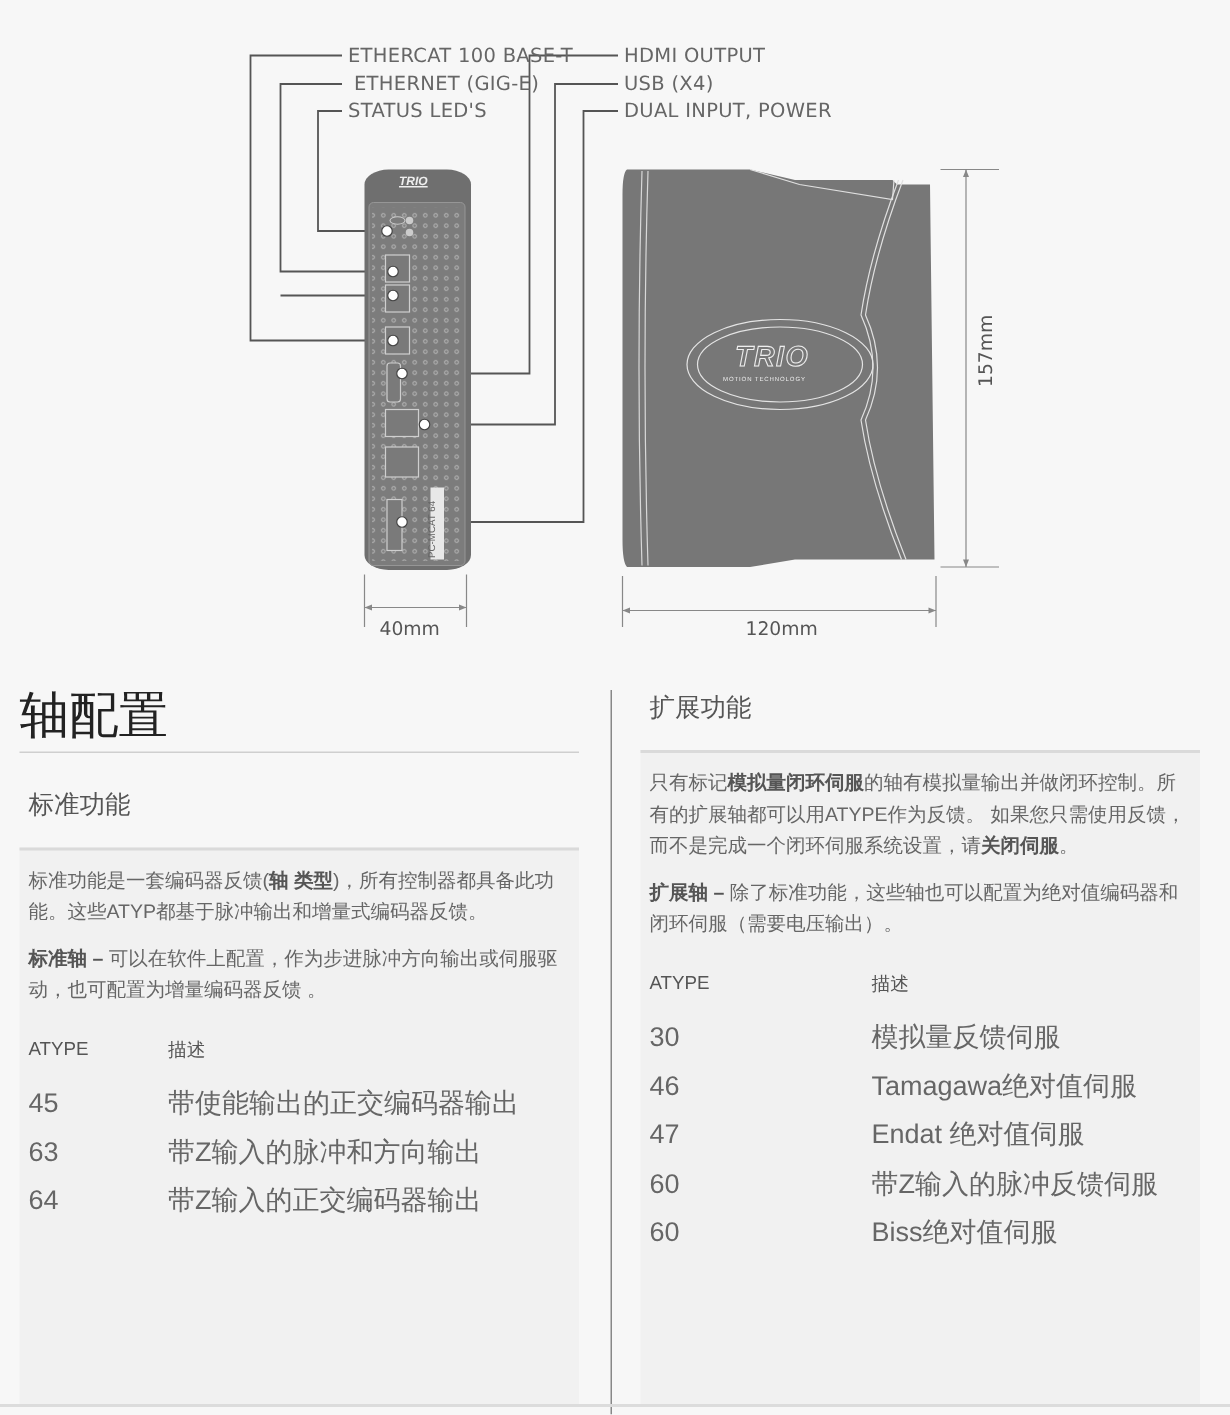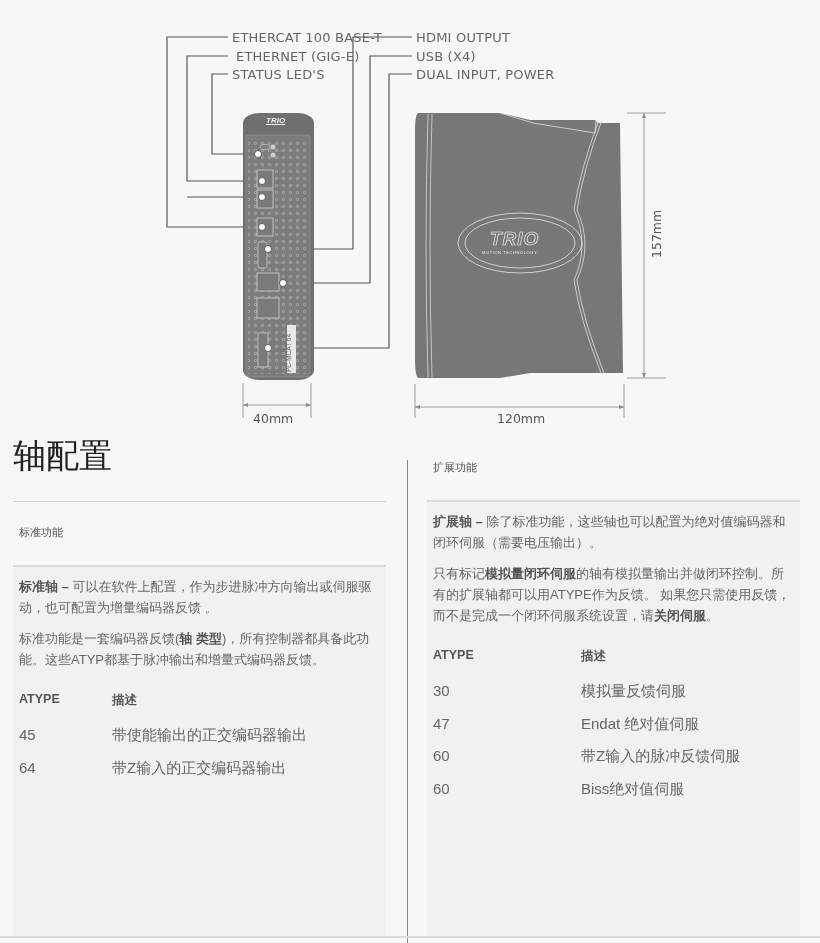--- a/index.html
+++ b/index.html
@@ -6,31 +6,31 @@
   html, body { width: 820px; height: 943px; background: #f7f7f7; overflow: hidden; }
   body { position: relative; font-family: "Liberation Sans", "DejaVu Sans", sans-serif; color: #444; }
 
   
   #diagram { position: absolute; left: 0; top: 0; width: 820px; height: 440px; }
   .callout { position: absolute; font-family: "DejaVu Sans", sans-serif; font-size: 13px; color: #666; letter-spacing: 0.2px; white-space: nowrap; }
   .dim-label { position: absolute; font-family: "DejaVu Sans", sans-serif; font-size: 12.5px; color: #555; }
   .dim-label.vert { transform: rotate(-90deg); transform-origin: left top; }
 
   
-  .title-main { position: absolute; left: 13px; top: 434px; font-family: "DejaVu Sans", sans-serif; font-size: 33px; color: #222; font-weight: normal; }
+  .title-main { position: absolute; left: 13px; top: 455px; font-family: "DejaVu Sans", sans-serif; font-size: 33px; color: #222; font-weight: normal; }
   .rule-main { position: absolute; left: 13px; top: 501px; width: 373px; height: 1px; background: #cfcfcf; }
-  .section-title { position: absolute; font-family: Liberation Serif, serif; font-size: 11px; color: #555; }
+  .section-title { position: absolute; font-family: Liberation Serif, serif; font-size: 17px; color: #555; }
   .vdivider { position: absolute; left: 407px; top: 460px; width: 1px; height: 483px; background: #888; }
 
   .panel { position: absolute; background: #f1f1f1; border-top: 2px solid #dadada; }
   .panel p { font-size: 13px; line-height: 21px; color: #666; margin-bottom: 10px; }
   .panel p b { color: #555; font-weight: bold; }
   .panel table { border-collapse: collapse; width: 100%; margin-top: 16px; }
-  .panel th { text-align: left; font-size: 12.5px; font-weight: bold; color: #555; padding: 0 0 10px 0; height: 33px; vertical-align: top; margin-top: 20px; }
-  .panel td { font-size: 15px; color: #666; vertical-align: top; height: 32.6px; padding: 0; line-height: 20px; }
+  .panel th { text-align: left; font-size: 12.5px; font-weight: normal; color: #555; padding: 0 0 10px 0; height: 33px; vertical-align: top; margin-top: 20px; }
+  .panel td { font-size: 18px; color: #666; vertical-align: top; height: 32.6px; padding: 0; line-height: 20px; }
   .col1 { width: 93px; }
 
   .bottom-rule { position: absolute; left: 0; top: 936px; width: 820px; height: 2px; background: #dcdcdc; }
 </style>
 </head>
 <body>
 
 <div id="diagram">
 
   <svg width="820" height="440" style="position:absolute;left:0;top:0">
@@ -137,58 +137,66 @@
 
 <h1 class="title-main">轴配置</h1>
 <div class="rule-main"></div>
 
 <div class="section-title" style="left:19px;top:525px">标准功能</div>
 <div class="section-title" style="left:433px;top:460px">扩展功能</div>
 
 <div class="vdivider"></div>
 
 <div class="panel" style="left:13px;top:565px;width:373px;height:371px;padding:9px 6px 0 6px;">
+  <p><span>标准功能是一套编码器反馈(</span><b>轴 类型</b><span>)，所有控制器都具备此功能。这些ATYP都基于脉冲输出和增量式编码器反馈。</span></p>
   <p><b>标准轴 – </b><span>可以在软件上配置，作为步进脉冲方向输出或伺服驱动，也可配置为增量编码器反馈 。</span></p>
-  <p><span>标准功能是一套编码器反馈(</span><b>轴 类型</b><span>)，所有控制器都具备此功能。这些ATYP都基于脉冲输出和增量式编码器反馈。</span></p>
   <table style="margin-top:22px">
     <thead>
       <tr>
         <th class="col1">ATYPE</th>
         <th>描述</th>
       </tr>
     </thead>
     <tbody>
       <tr>
           <td class="col1">45</td>
           <td>带使能输出的正交编码器输出</td>
         </tr>
       <tr>
+          <td class="col1">63</td>
+          <td>带Z输入的脉冲和方向输出</td>
+        </tr>
+      <tr>
           <td class="col1">64</td>
           <td>带Z输入的正交编码器输出</td>
         </tr>
     </tbody>
   </table>
 </div>
 
 <div class="panel" style="left:427px;top:500px;width:373px;height:436px;padding:9px 6px 0 6px;">
+  <p><span>只有标记</span><b>模拟量闭环伺服</b><span>的轴有模拟量输出并做闭环控制。所有的扩展轴都可以用ATYPE作为反馈。 如果您只需使用反馈，而不是完成一个闭环伺服系统设置，请</span><b>关闭伺服</b><span>。</span></p>
   <p><b>扩展轴 – </b><span>除了标准功能，这些轴也可以配置为绝对值编码器和闭环伺服（需要电压输出）。</span></p>
-  <p><span>只有标记</span><b>模拟量闭环伺服</b><span>的轴有模拟量输出并做闭环控制。所有的扩展轴都可以用ATYPE作为反馈。 如果您只需使用反馈，而不是完成一个闭环伺服系统设置，请</span><b>关闭伺服</b><span>。</span></p>
   <table style="margin-top:22px">
     <thead>
       <tr>
         <th style="width:148px">ATYPE</th>
         <th>描述</th>
       </tr>
     </thead>
     <tbody>
       <tr>
           <td>30</td>
           <td>模拟量反馈伺服</td>
         </tr>
       <tr>
+          <td>46</td>
+          <td>Tamagawa绝对值伺服</td>
+        </tr>
+      <tr>
           <td>47</td>
           <td>Endat 绝对值伺服</td>
         </tr>
       <tr>
           <td>60</td>
           <td>带Z输入的脉冲反馈伺服</td>
         </tr>
       <tr>
           <td>60</td>
           <td>Biss绝对值伺服</td>

